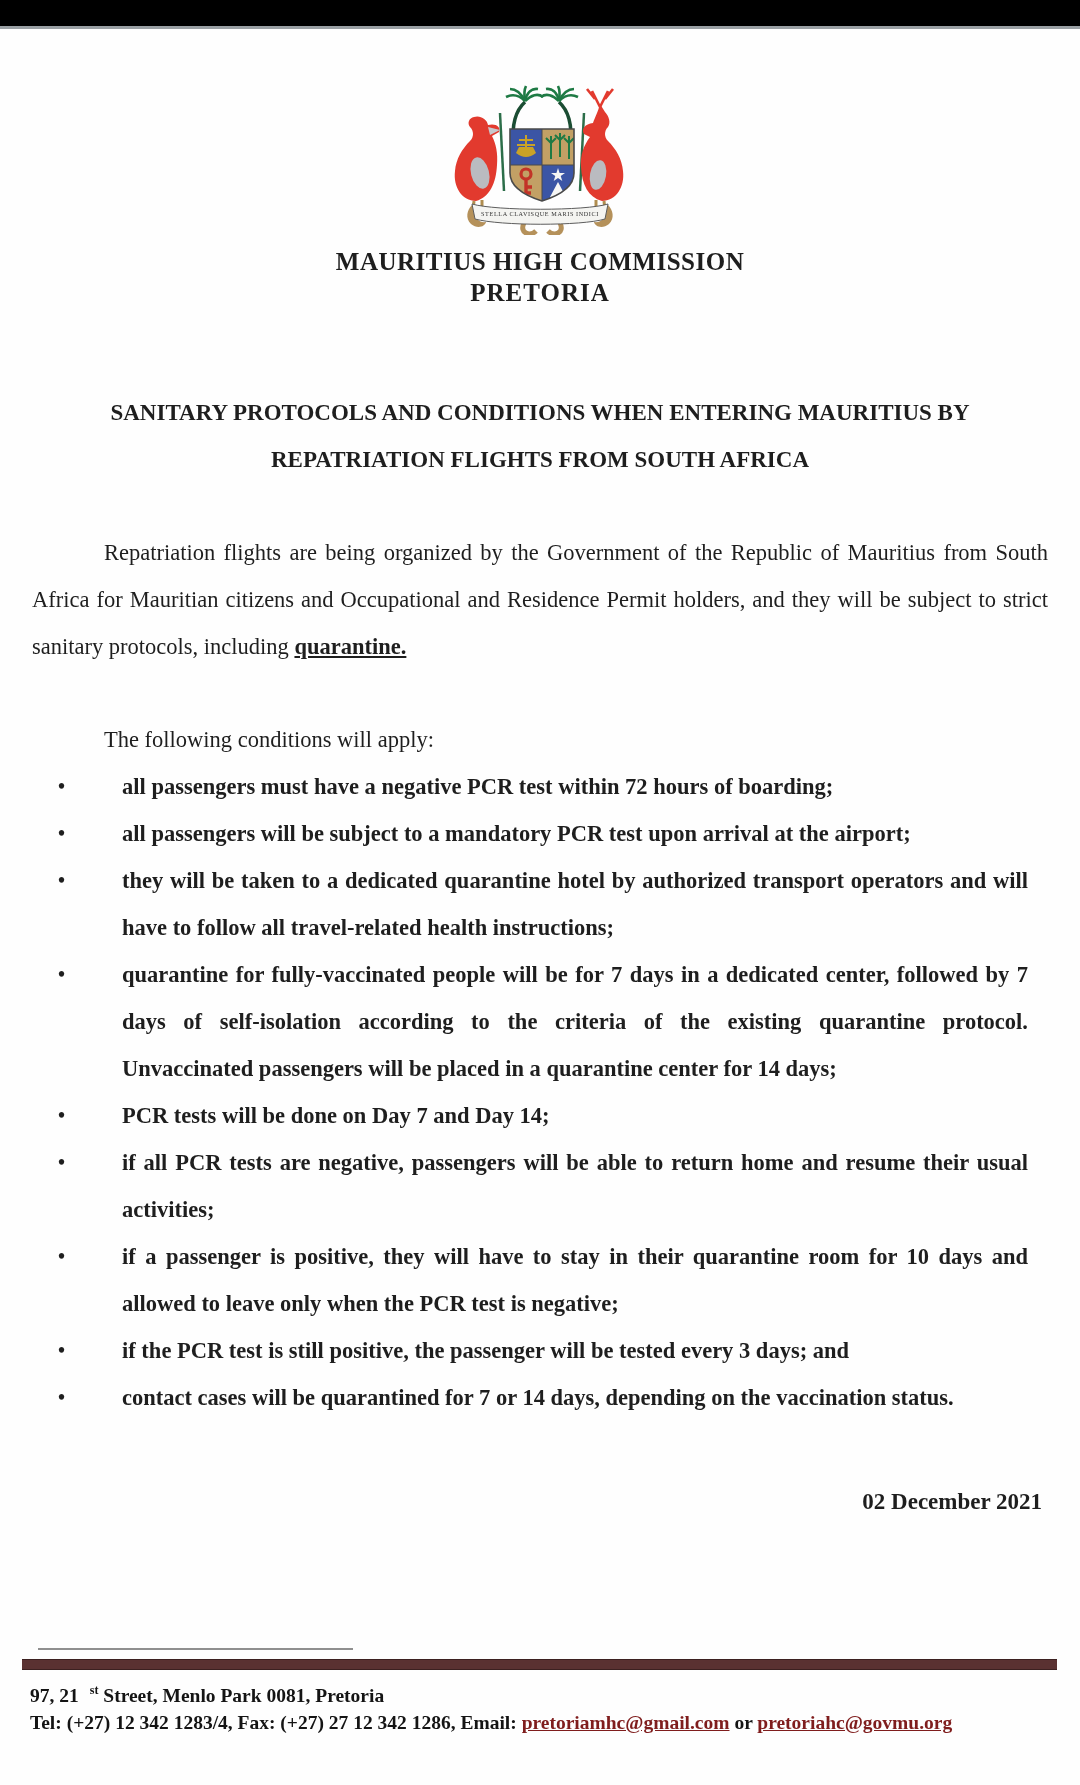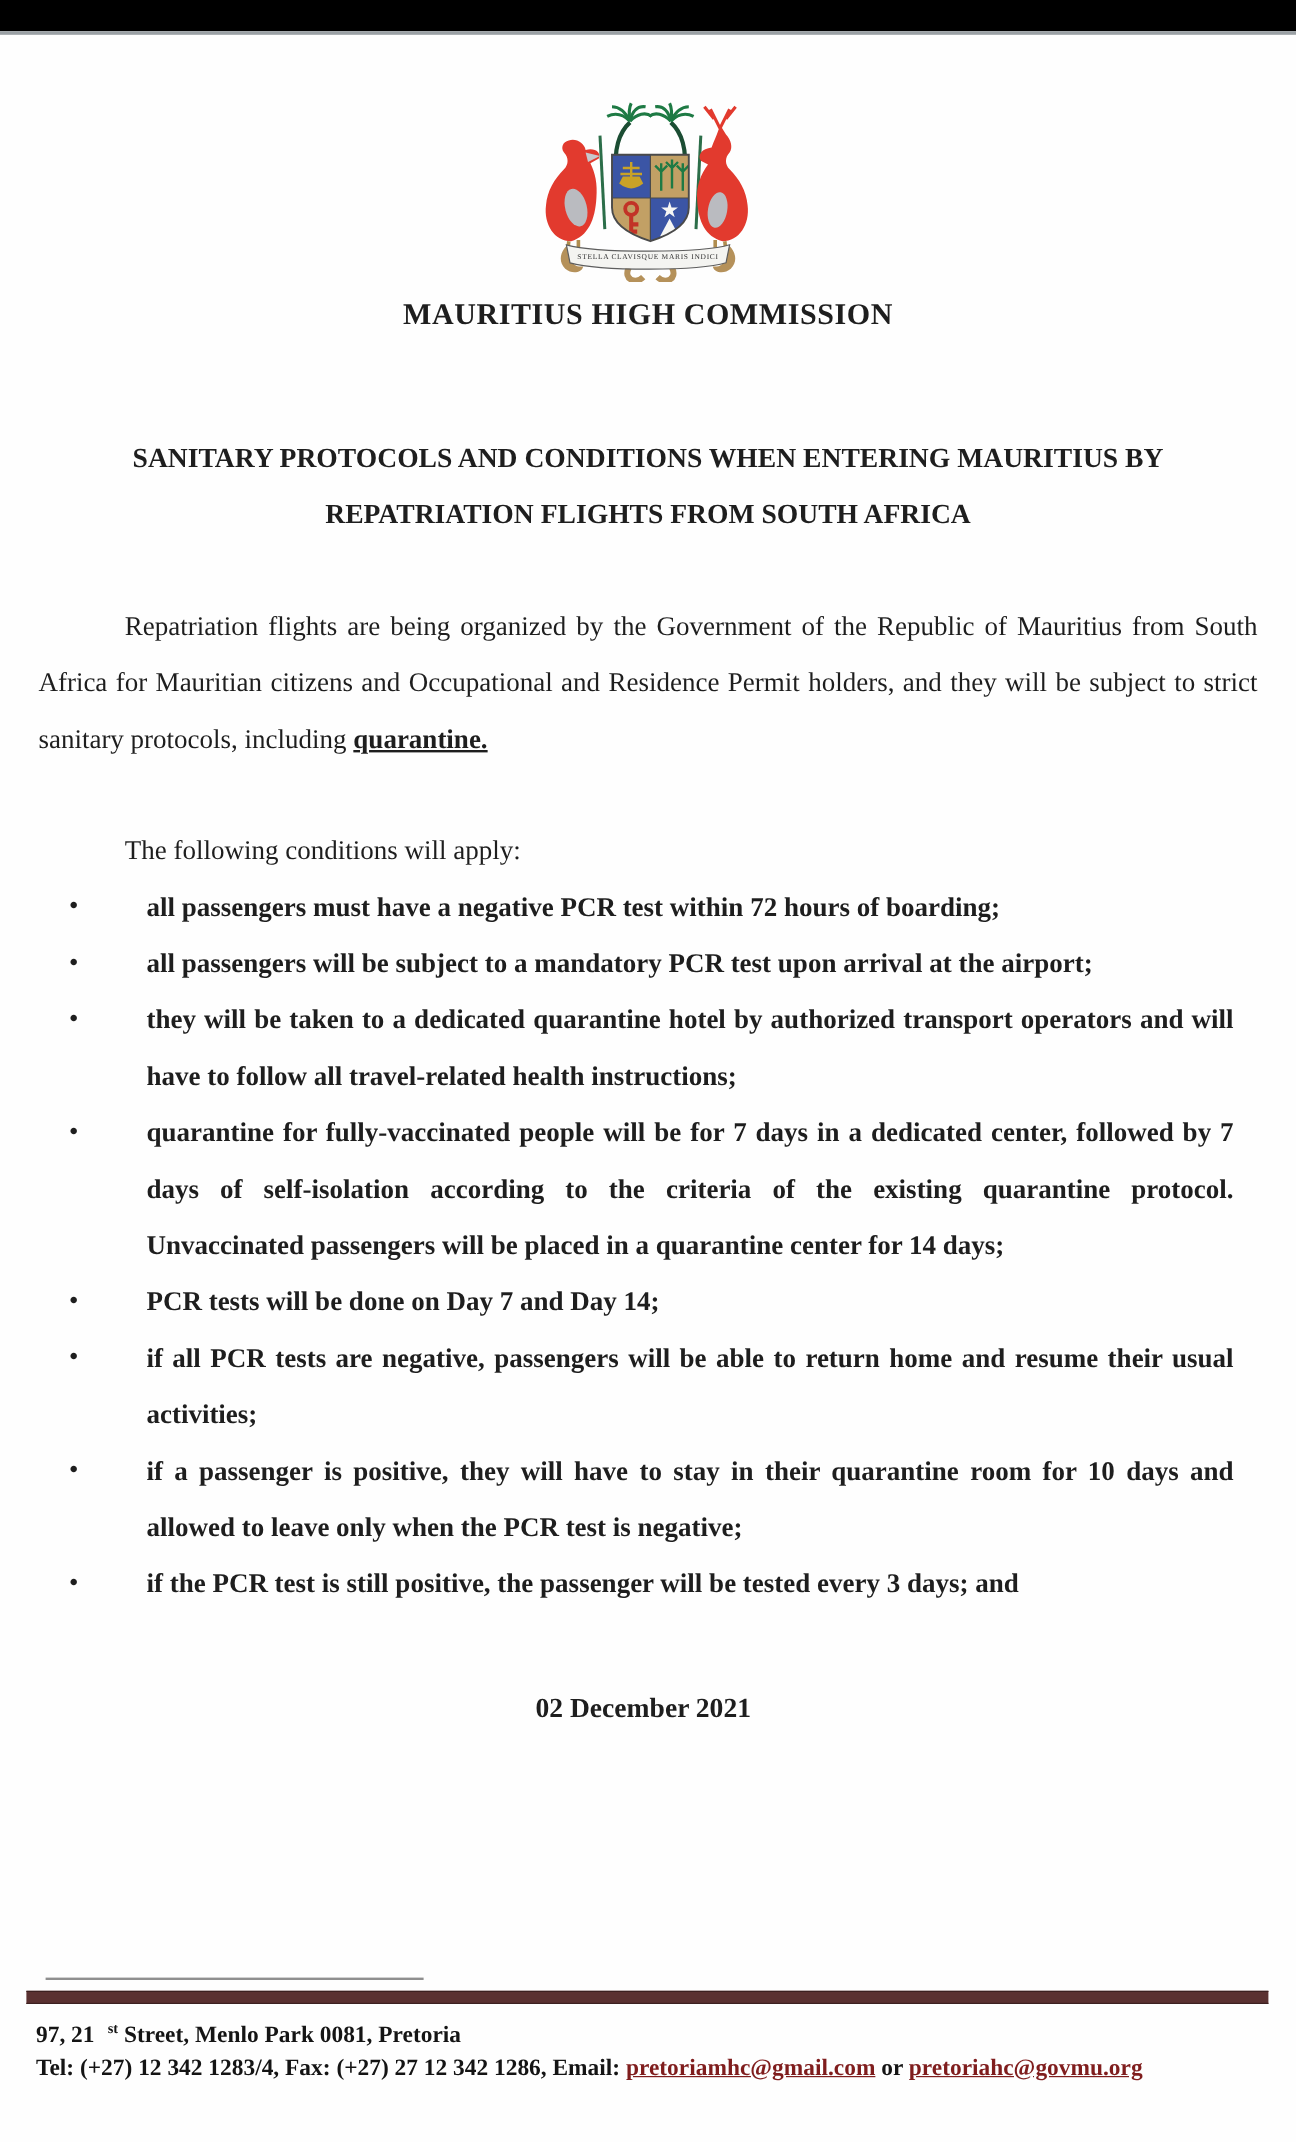--- a/index.html
+++ b/index.html
@@ -75,21 +75,21 @@
   ul.conditions li::before {
     content: "\2022";
     position: absolute;
     left: 6px;
     top: 0;
     font-size: 20px;
   }
 
   .doc-date {
     margin: 68px 38px 0 30px;
-    text-align: center;
+    text-align: right;
     font-weight: bold;
     font-size: 23px;
   }
 
   .footer {
     position: absolute;
     left: 22px;
     right: 23px;
     top: 1648px;
   }
@@ -206,39 +206,41 @@
         <path d="M136,140 C141,150 130,154 124,148" stroke="#b5915a" stroke-width="5" fill="none"></path>
         <path d="M48,122 C43,127 41,135 47,141 C53,146 61,144 62,139 C56,140 50,136 53,129 Z" fill="#b5915a"></path>
         <path d="M184,122 C189,127 191,135 185,141 C179,146 171,144 170,139 C176,140 182,136 179,129 Z" fill="#b5915a"></path>
         <path d="M48,121 C72,128 162,128 184,121 L181,136 C158,143 76,143 51,136 Z" stroke="#5d5d5d" stroke-width="1" fill="#f4f4f1"></path>
         <text x="116" y="133" text-anchor="middle" font-size="6.2" letter-spacing="0.6" fill="#333333" font-family="Liberation Serif, serif">STELLA CLAVISQUE MARIS INDICI</text>
       </g>
     </svg>
   </div>
 
   <div class="org-name">MAURITIUS HIGH COMMISSION</div>
+  <div class="org-city">PRETORIA</div>
 
   <div class="doc-title">
     <div>SANITARY PROTOCOLS AND CONDITIONS WHEN ENTERING MAURITIUS BY</div>
     <div>REPATRIATION FLIGHTS FROM SOUTH AFRICA</div>
   </div>
 
   <p class="intro"><span>Repatriation flights are being organized by the Government of the Republic of Mauritius from South Africa for Mauritian citizens and Occupational and Residence Permit holders, and they will be subject to strict sanitary protocols, including </span><span class="emph">quarantine.</span></p>
 
   <p class="lead">The following conditions will apply:</p>
 
   <ul class="conditions">
     <li>all passengers must have a negative PCR test within 72 hours of boarding;</li>
     <li>all passengers will be subject to a mandatory PCR test upon arrival at the airport;</li>
     <li>they will be taken to a dedicated quarantine hotel by authorized transport operators and will have to follow all travel-related health instructions;</li>
     <li>quarantine for fully-vaccinated people will be for 7 days in a dedicated center, followed by 7 days of self-isolation according to the criteria of the existing quarantine protocol. Unvaccinated passengers will be placed in a quarantine center for 14 days;</li>
     <li>PCR tests will be done on Day 7 and Day 14;</li>
     <li>if all PCR tests are negative, passengers will be able to return home and resume their usual activities;</li>
     <li>if a passenger is positive, they will have to stay in their quarantine room for 10 days and allowed to leave only when the PCR test is negative;</li>
     <li>if the PCR test is still positive, the passenger will be tested every 3 days; and</li>
+    <li>contact cases will be quarantined for 7 or 14 days, depending on the vaccination status.</li>
   </ul>
 
   <div class="doc-date">02 December 2021</div>
 
   <div class="footer">
     <div class="short-rule"></div>
     <div class="thick-rule"></div>
     <div class="address"><span>97, 21</span><sup>st</sup><span> Street, Menlo Park 0081, Pretoria</span></div>
     <div class="contact"><span>Tel: (+27) 12 342 1283/4, Fax: (+27) 27 12 342 1286, Email: </span><a href="#">pretoriamhc@gmail.com</a><span> or </span><a href="#">pretoriahc@govmu.org</a></div>
   </div>

